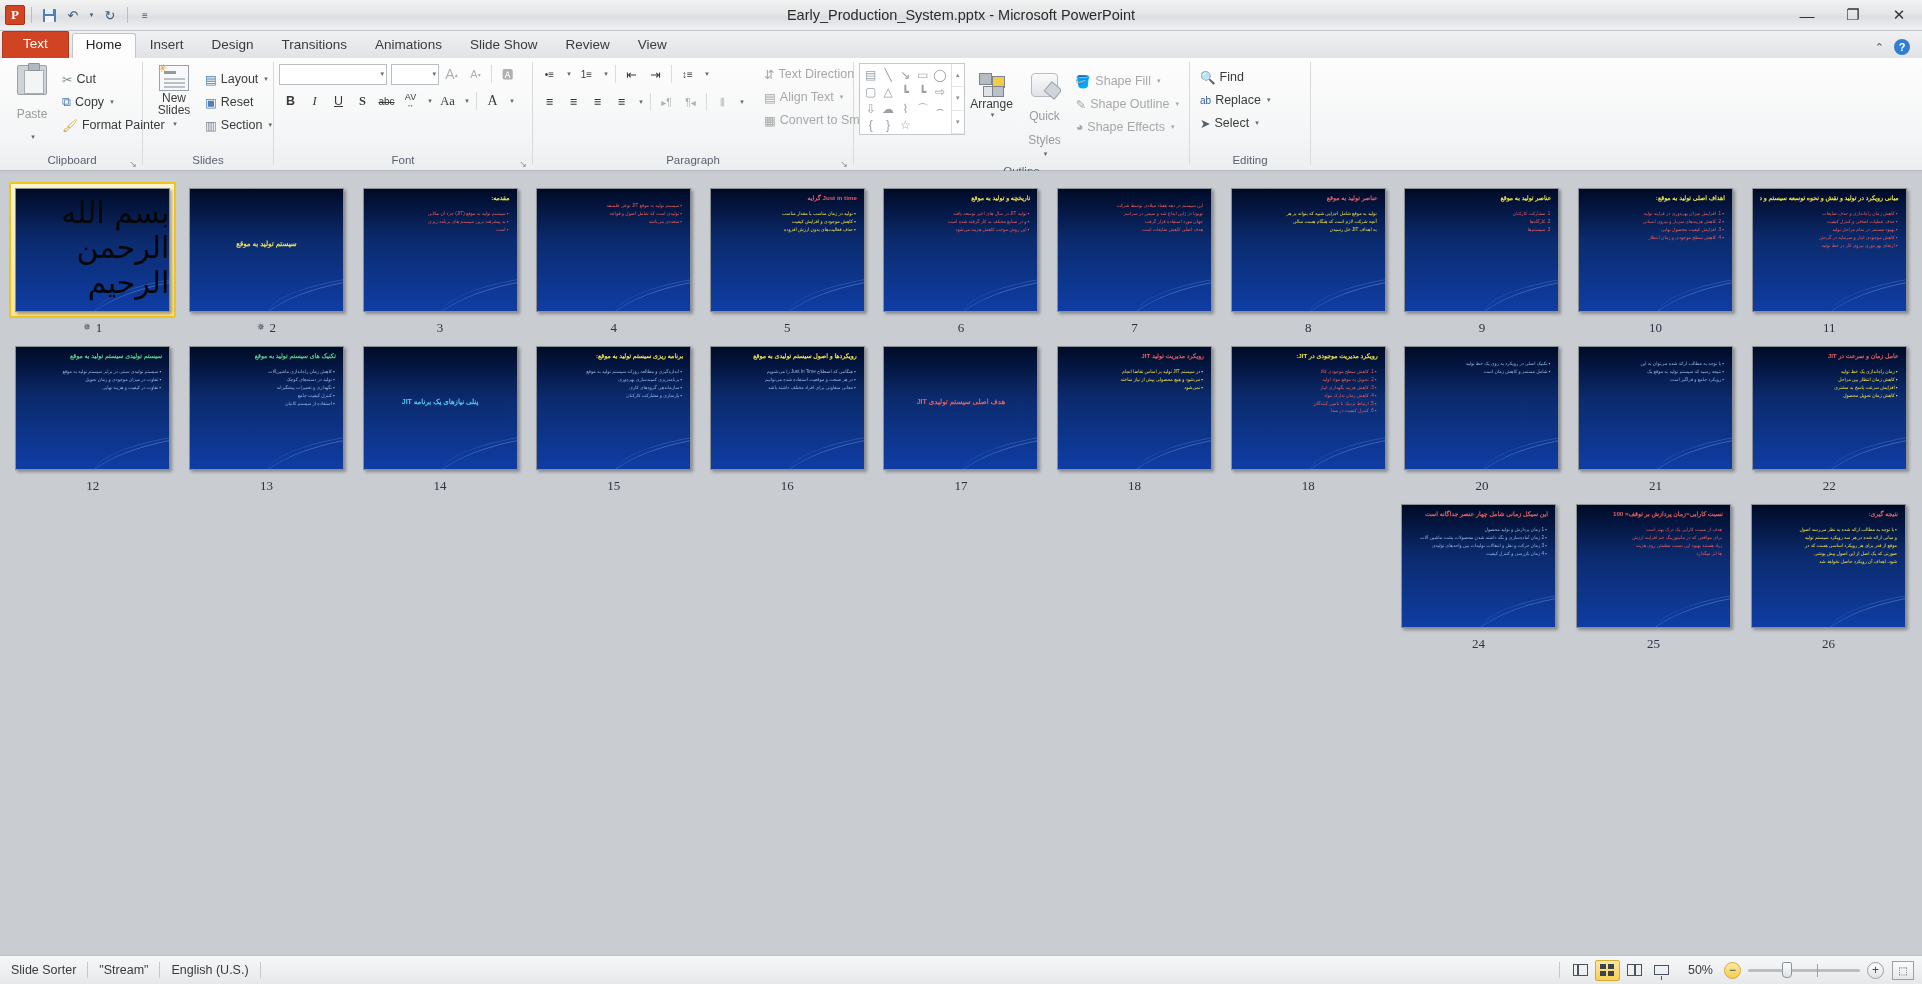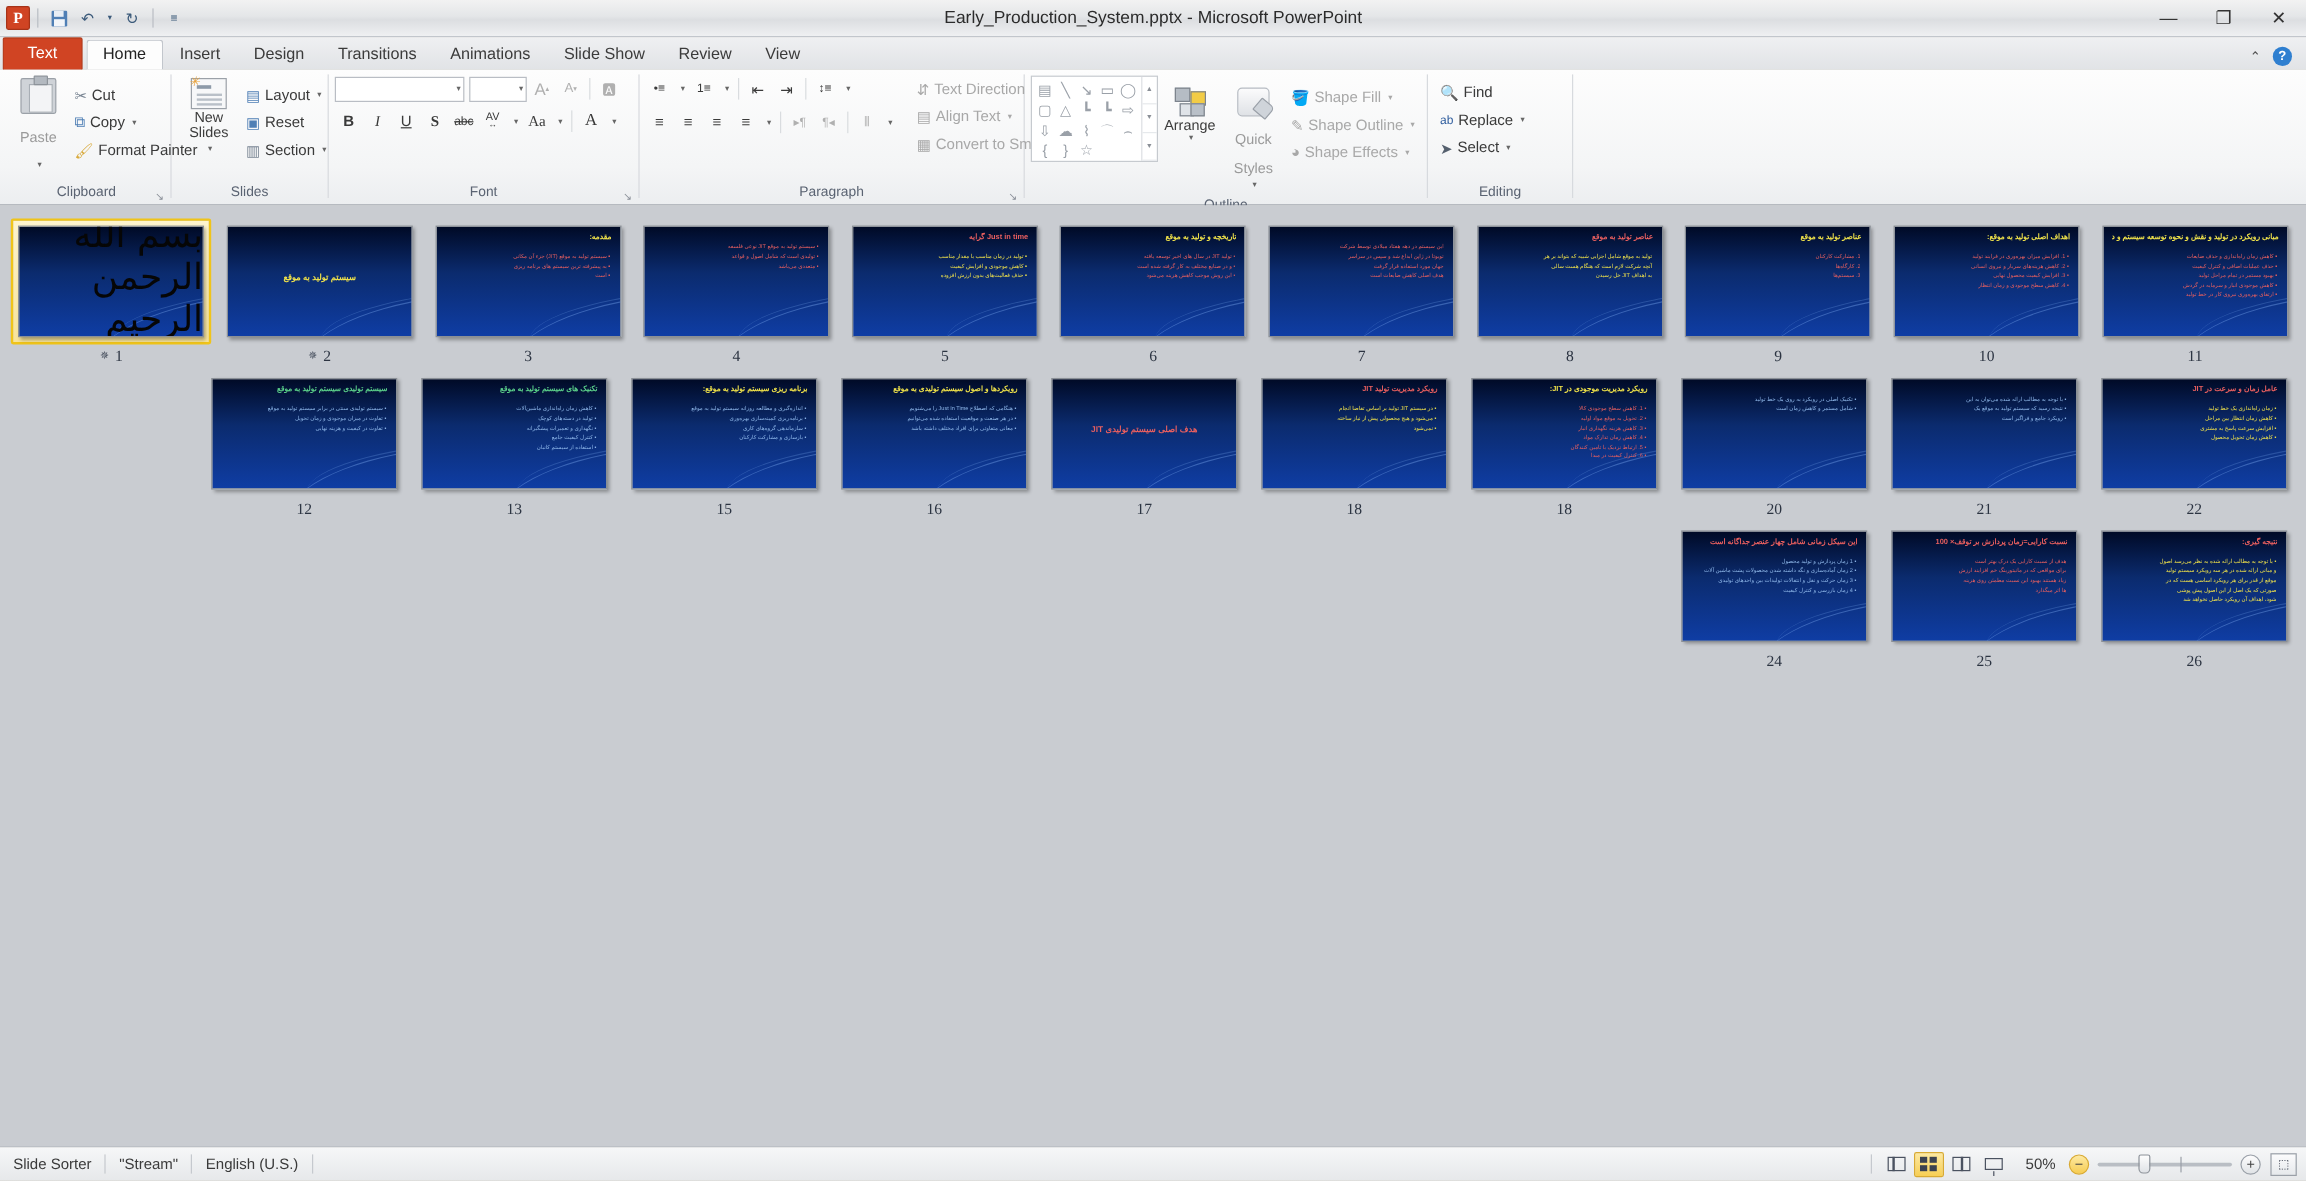--- a/index.html
+++ b/index.html
@@ -208,21 +208,21 @@
     padding: 3px 0 0;
   }
   .thumb-wrap {
     padding: 4px; border: 2px solid transparent; border-radius: 2px; position: relative;
   }
   .thumb-wrap.selected {
     border-color: #f0c419;
     background: linear-gradient(to bottom,#fdf4cf,#f8e49a);
   }
   .thumb {
-    width: 155px; height: 93px; position: relative; overflow: hidden;
+    width: 155px; height: 124px; position: relative; overflow: hidden;
     border: 1px solid #8a8f96;
     background: linear-gradient(to bottom,#000a26 0%,#0b2b6e 42%,#0f3da4 100%);
     box-shadow: 2px 2px 3px rgba(0,0,0,.32);
     padding-left: 40px;
   }
   .thumb .swoosh {
     position: absolute; left: 38%; bottom: -16px; width: 130%; height: 46px;
     border-top: 1px solid rgba(120,165,235,.42);
     border-radius: 60% 40% 0 0 / 100% 90% 0 0;
     transform: rotate(-7deg);
@@ -934,20 +934,32 @@
           </div>
           <div class="num-row">
             <div class="slide-num">15</div>
           </div>
         </div>
         <div class="slide-cell">
           <div class="thumb-wrap">
             <div class="thumb">
               <div class="swoosh"></div>
               <div class="swoosh2"></div>
+              <div class="t-center" style="color: rgb(91, 200, 240);">پنلی نیازهای یک برنامه JIT</div>
+            </div>
+          </div>
+          <div class="num-row">
+            <div class="slide-num">14</div>
+          </div>
+        </div>
+        <div class="slide-cell">
+          <div class="thumb-wrap">
+            <div class="thumb">
+              <div class="swoosh"></div>
+              <div class="swoosh2"></div>
               <div class="t-title" style="color: rgb(91, 208, 138);">تکنیک های سیستم تولید به موقع</div>
               <div class="t-body" style="color: rgb(143, 184, 234); top: 22px;">
                 <div>▪ کاهش زمان راه‌اندازی ماشین‌آلات</div>
                 <div>▪ تولید در دسته‌های کوچک</div>
                 <div>▪ نگهداری و تعمیرات پیشگیرانه</div>
                 <div>▪ کنترل کیفیت جامع</div>
                 <div>▪ استفاده از سیستم کانبان</div>
               </div>
             </div>
           </div>

